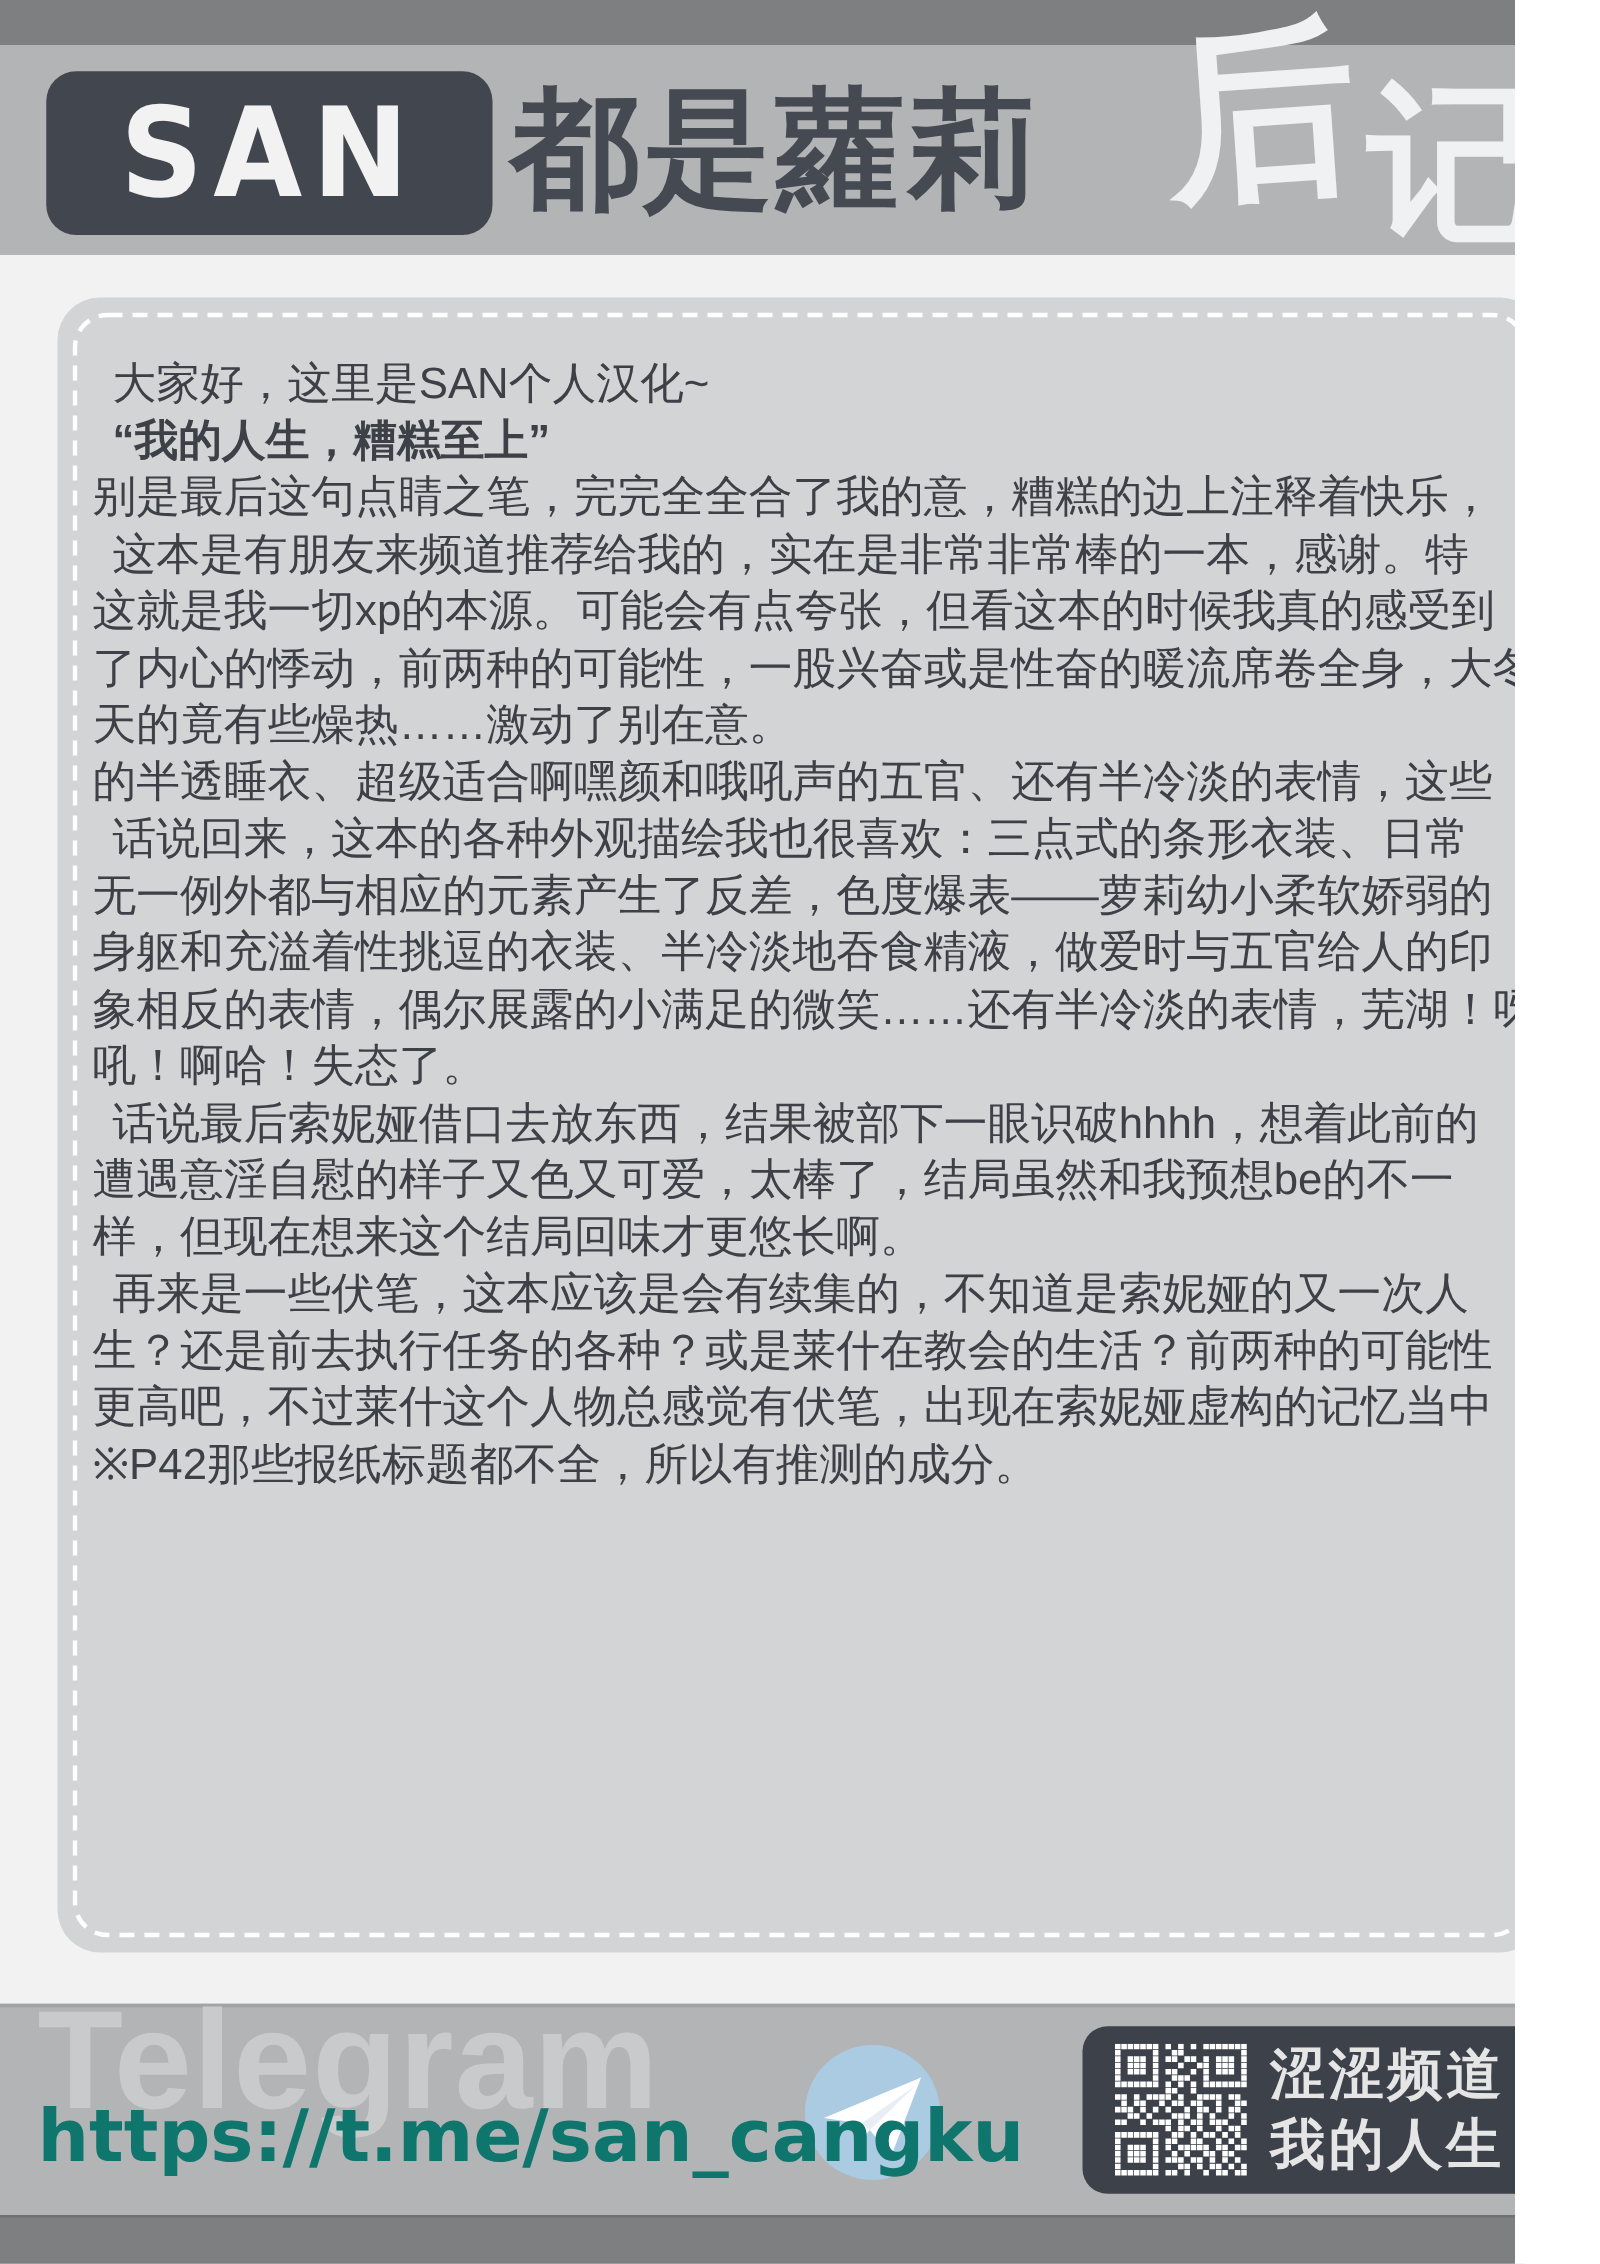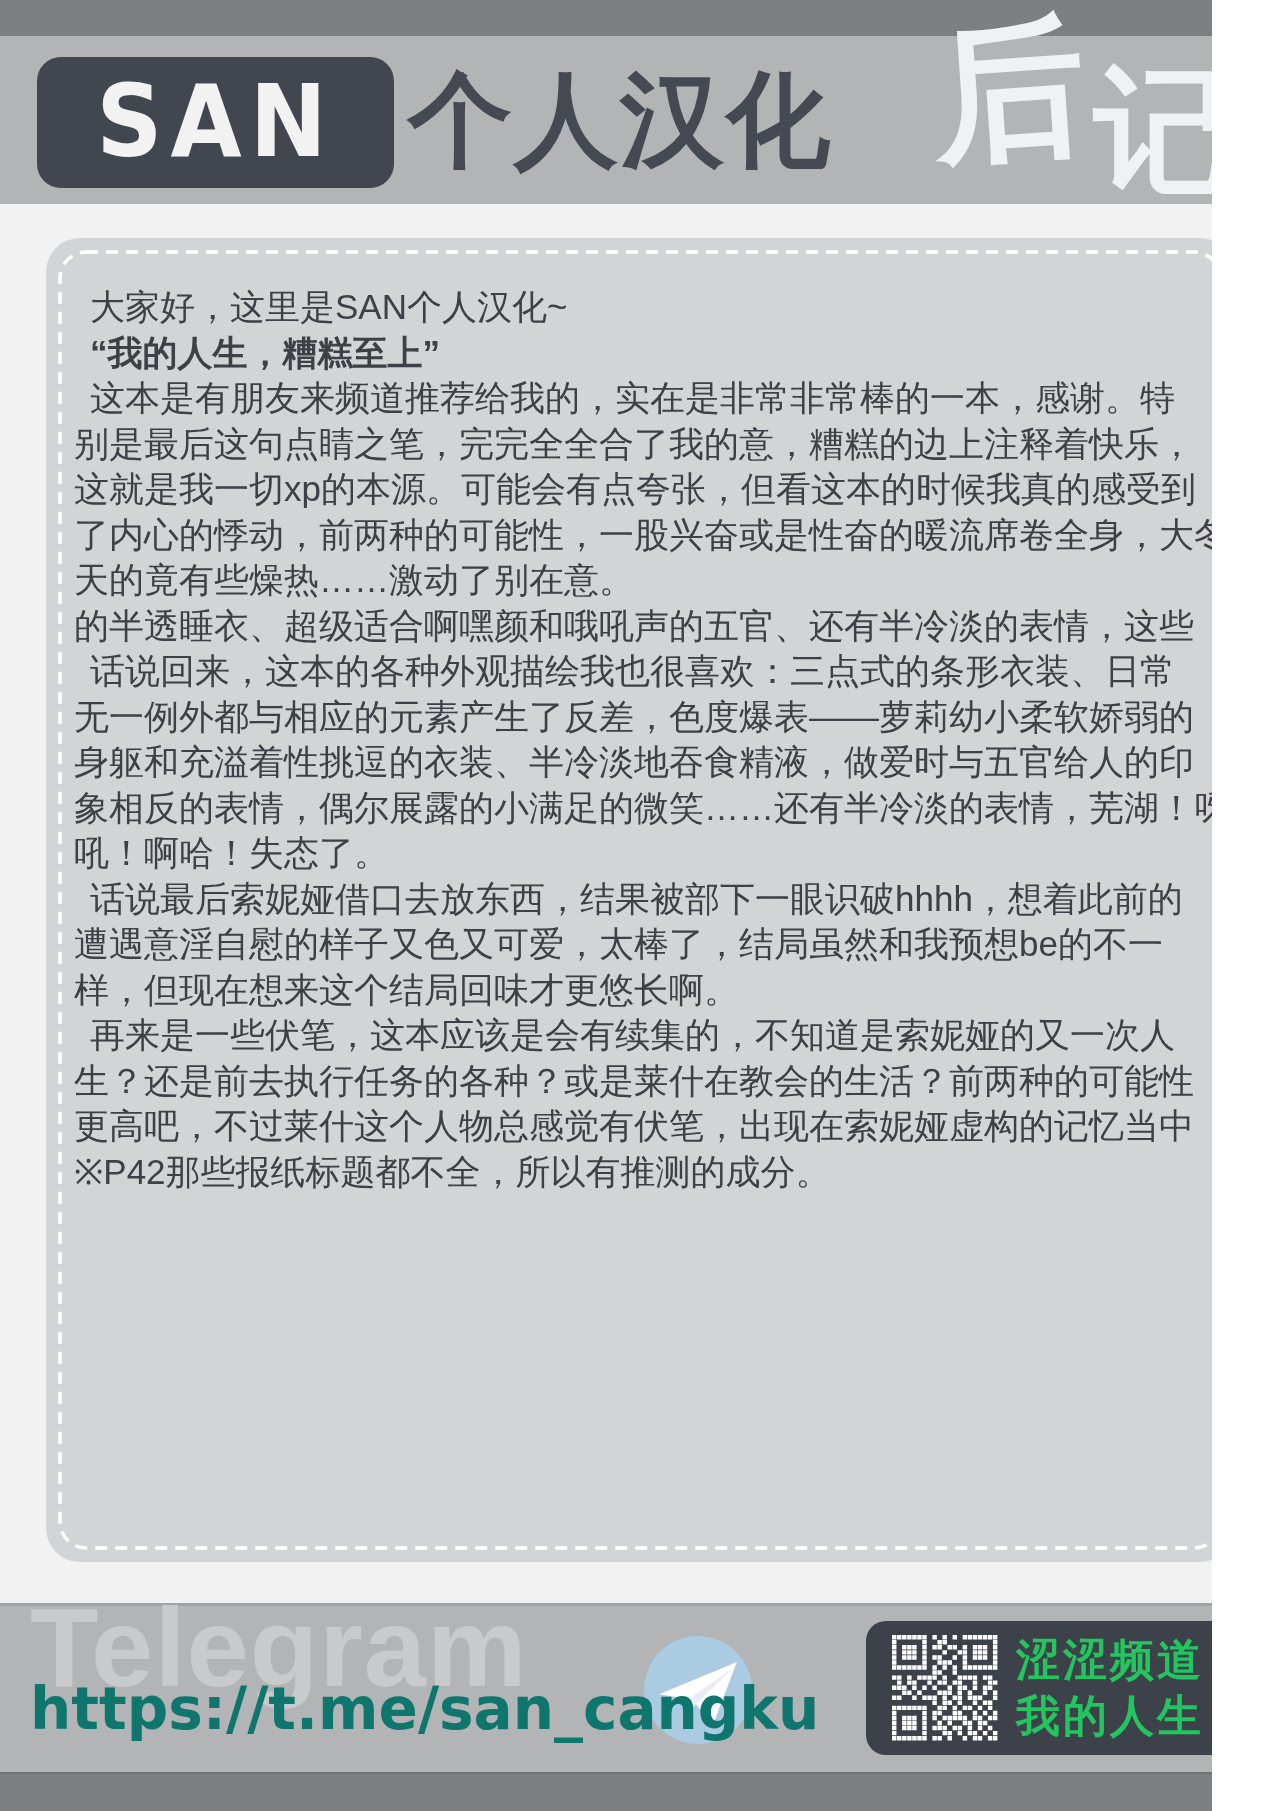--- a/index.html
+++ b/index.html
@@ -38,49 +38,49 @@
                       letter-spacing:1px;line-height:112px;z-index:1;white-space:nowrap;}
   .plane-circle{position:absolute;left:644px;top:1636px;width:108px;height:108px;border-radius:50%;
                 background:#abcbe3;z-index:1;display:flex;align-items:center;justify-content:center;}
   .footer-url{position:absolute;left:30px;top:1680px;font-size:58px;font-weight:900;color:#0f766e;
               letter-spacing:0px;line-height:1;z-index:2;white-space:nowrap;
               font-family:"DejaVu Sans","Liberation Sans",sans-serif;}
   .qr-card{position:absolute;left:866px;top:1621px;width:382px;height:134px;background:#3d414a;border-radius:20px;
            display:flex;align-items:center;z-index:2;}
   .qr-svg{margin-left:26px;flex:0 0 auto;}
   .qr-captions{margin-left:18px;display:flex;flex-direction:column;justify-content:center;}
-  .qr-caption{color:#22c55e;font-size:44px;font-weight:900;line-height:56px;letter-spacing:3px;white-space:nowrap;}
+  .qr-caption{color:#e5e5e5;font-size:44px;font-weight:900;line-height:56px;letter-spacing:3px;white-space:nowrap;}
 </style>
 </head>
 <body>
 
 <div id="page">
 
   <div class="top-strip"></div>
   <div class="header-band"></div>
 
   <div class="san-box">
     <span class="san-text">SAN</span>
   </div>
-  <div class="header-title">个人汉化</div>
+  <div class="header-title">都是蘿莉</div>
   <div class="houji-hou">后</div>
   <div class="houji-ji">记</div>
 
   <div class="content-box">
     <svg class="dash" width="1188" height="1324">
       <rect x="14" y="14" width="1160" height="1296" rx="26" ry="26" fill="none" stroke="#ffffff" stroke-width="3.5" stroke-dasharray="12 8"></rect>
     </svg>
   </div>
 
   <div class="afterword-text">
 
   <div class="line indent">大家好，这里是SAN个人汉化~</div>
       <div class="line bold indent">“我的人生，糟糕至上”</div>
+      <div class="line">别是最后这句点睛之笔，完完全全合了我的意，糟糕的边上注释着快乐，</div>
       <div class="line indent">这本是有朋友来频道推荐给我的，实在是非常非常棒的一本，感谢。特</div>
-      <div class="line">别是最后这句点睛之笔，完完全全合了我的意，糟糕的边上注释着快乐，</div>
       <div class="line">这就是我一切xp的本源。可能会有点夸张，但看这本的时候我真的感受到</div>
       <div class="line">了内心的悸动，前两种的可能性，一股兴奋或是性奋的暖流席卷全身，大冬</div>
       <div class="line">天的竟有些燥热……激动了别在意。</div>
       <div class="line">的半透睡衣、超级适合啊嘿颜和哦吼声的五官、还有半冷淡的表情，这些</div>
       <div class="line indent">话说回来，这本的各种外观描绘我也很喜欢：三点式的条形衣装、日常</div>
       <div class="line">无一例外都与相应的元素产生了反差，色度爆表——萝莉幼小柔软娇弱的</div>
       <div class="line">身躯和充溢着性挑逗的衣装、半冷淡地吞食精液，做爱时与五官给人的印</div>
       <div class="line">象相反的表情，偶尔展露的小满足的微笑……还有半冷淡的表情，芜湖！呀</div>
       <div class="line">吼！啊哈！失态了。</div>
       <div class="line indent">话说最后索妮娅借口去放东西，结果被部下一眼识破hhhh，想着此前的</div>

